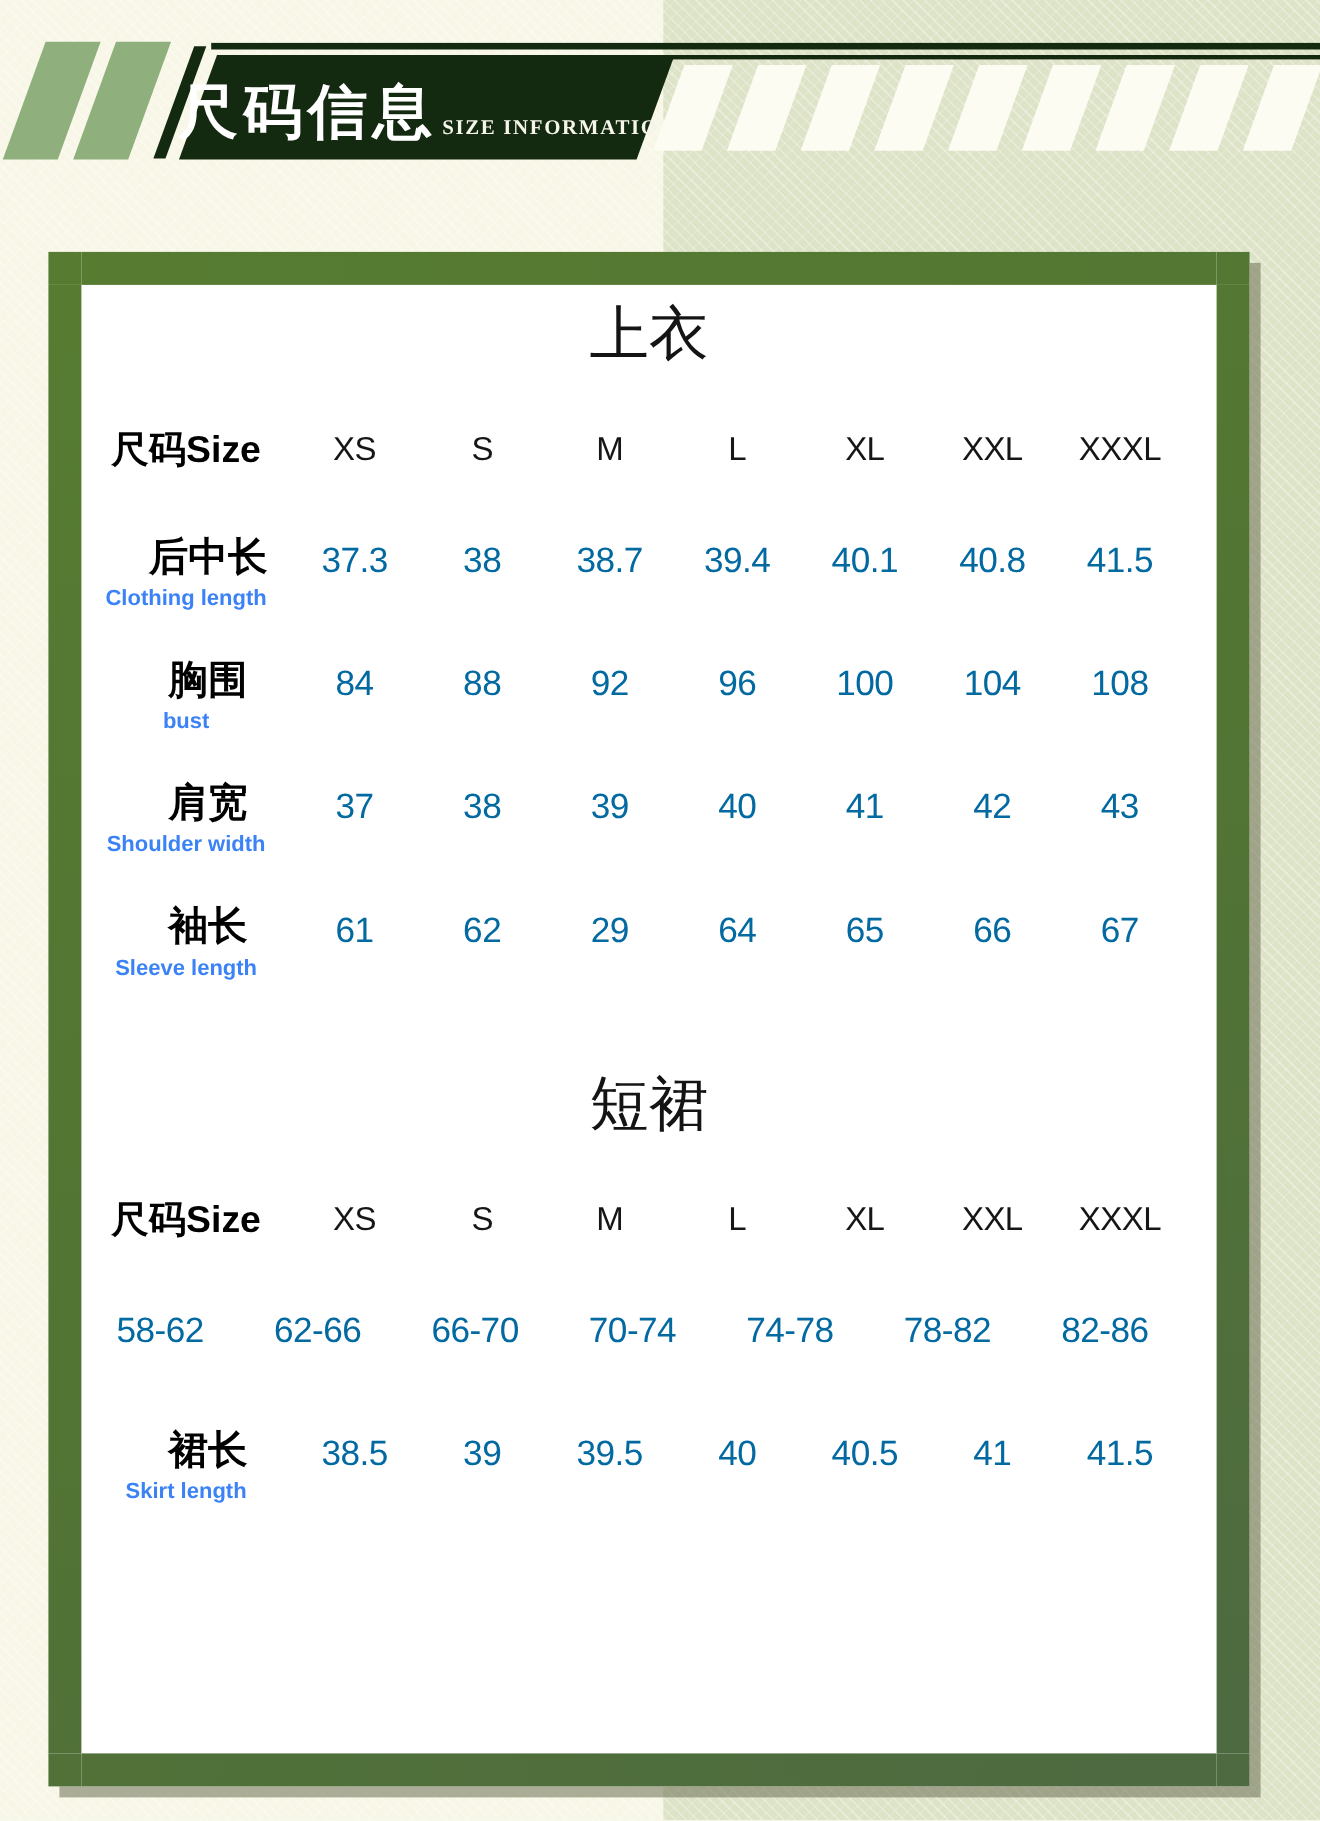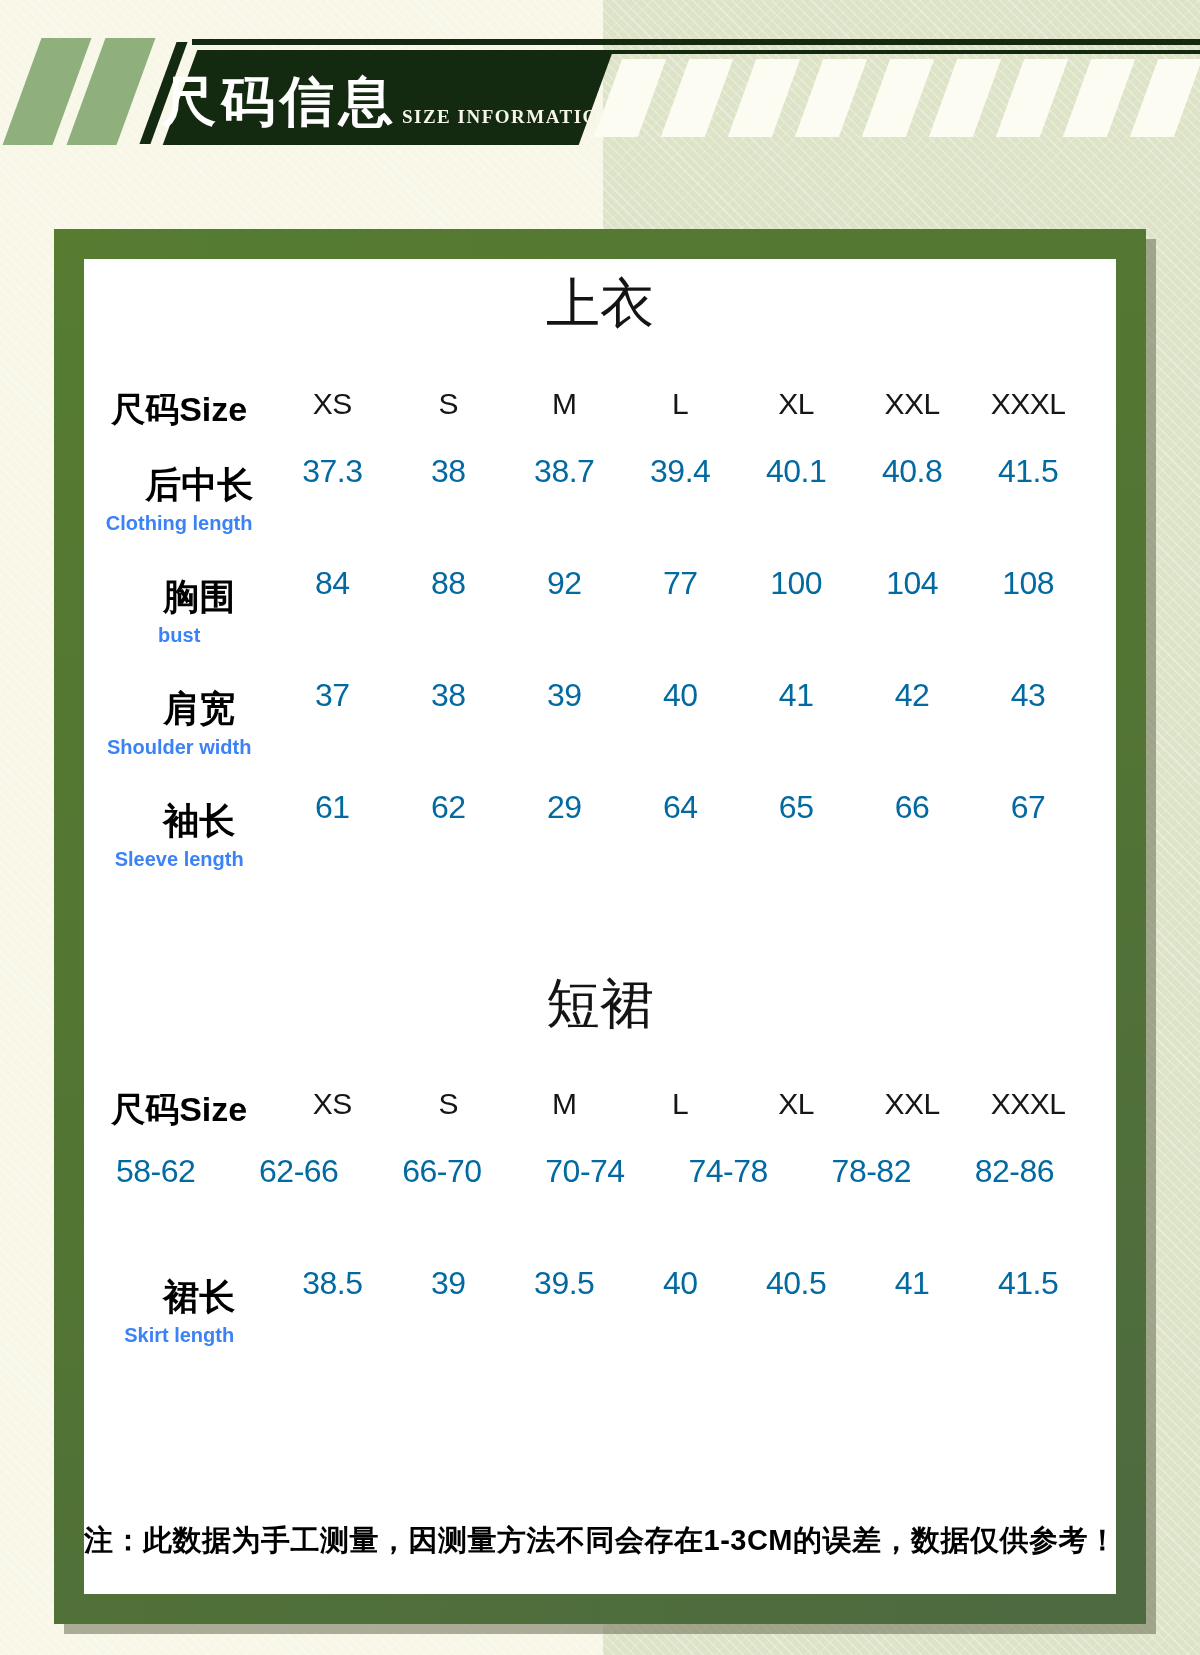--- a/index.html
+++ b/index.html
@@ -50,36 +50,36 @@
   }
   .banner-sub {
     font-family: "Liberation Serif", serif;
     font-weight: 700; font-size: 19px; line-height: 1;
     color: #f6f5ea; letter-spacing: 1.5px; white-space: nowrap;
     margin: 0 0 3px 4px;
   }
   .white-stripe { position: absolute; top: 59px; width: 44px; height: 78px; }
 
   .card {
-    position: absolute; left: 54px; top: 229px; z-index: 2;
+    position: absolute; left: 44px; top: 229px; z-index: 2;
     width: 1032px; height: 1335px;
     background: #ffffff;
     border: 30px solid transparent;
     border-image: linear-gradient(150deg, #567b31 0%, #527434 55%, #4d6a41 100%) 1;
     box-shadow: 10px 10px 0 rgba(108,112,84,0.55);
   }
   .section-title {
     font-family: "Liberation Serif", serif;
     font-weight: 400; font-size: 54px; line-height: 1.15;
     color: #141414; text-align: center;
     margin: 14px 0 0 0;
   }
   .section-title.second { margin-top: 60px; }
   .trow {
-    display: flex; 
+    display: flex; align-items: center;
     padding-right: 30px;
   }
   .header-row { height: 44px; margin-top: 52px; }
   .data-row { height: 112px; margin-top: 0; }
   .data-row.first { margin-top: 34px; }
   .tlabel { flex: 0 0 19%; text-align: center; }
   .tcell { flex: 1; text-align: center; }
   .size-label { font-size: 34px; font-weight: 700; color: #000; }
   .size-cell { font-size: 30px; color: #161616; letter-spacing: -0.5px; }
   .label-cn { font-size: 36px; font-weight: 700; color: #000; line-height: 1.1; white-space: nowrap; padding-left: 40px; }
@@ -152,21 +152,21 @@
     </div>
 
     <div class="trow data-row">
       <div class="tlabel">
         <div class="label-cn">胸围</div>
         <div class="label-en">bust</div>
       </div>
       <div class="tcell val">84</div>
       <div class="tcell val">88</div>
       <div class="tcell val">92</div>
-      <div class="tcell val">77</div>
+      <div class="tcell val">96</div>
       <div class="tcell val">100</div>
       <div class="tcell val">104</div>
       <div class="tcell val">108</div>
     </div>
 
     <div class="trow data-row">
       <div class="tlabel">
         <div class="label-cn">肩宽</div>
         <div class="label-en">Shoulder width</div>
       </div>
@@ -223,15 +223,14 @@
       </div>
       <div class="tcell val">38.5</div>
       <div class="tcell val">39</div>
       <div class="tcell val">39.5</div>
       <div class="tcell val">40</div>
       <div class="tcell val">40.5</div>
       <div class="tcell val">41</div>
       <div class="tcell val">41.5</div>
     </div>
 
-    <div class="note">注：此数据为手工测量，因测量方法不同会存在1-3CM的误差，数据仅供参考！</div>
   </div>
 </div>
 
 </body></html>

